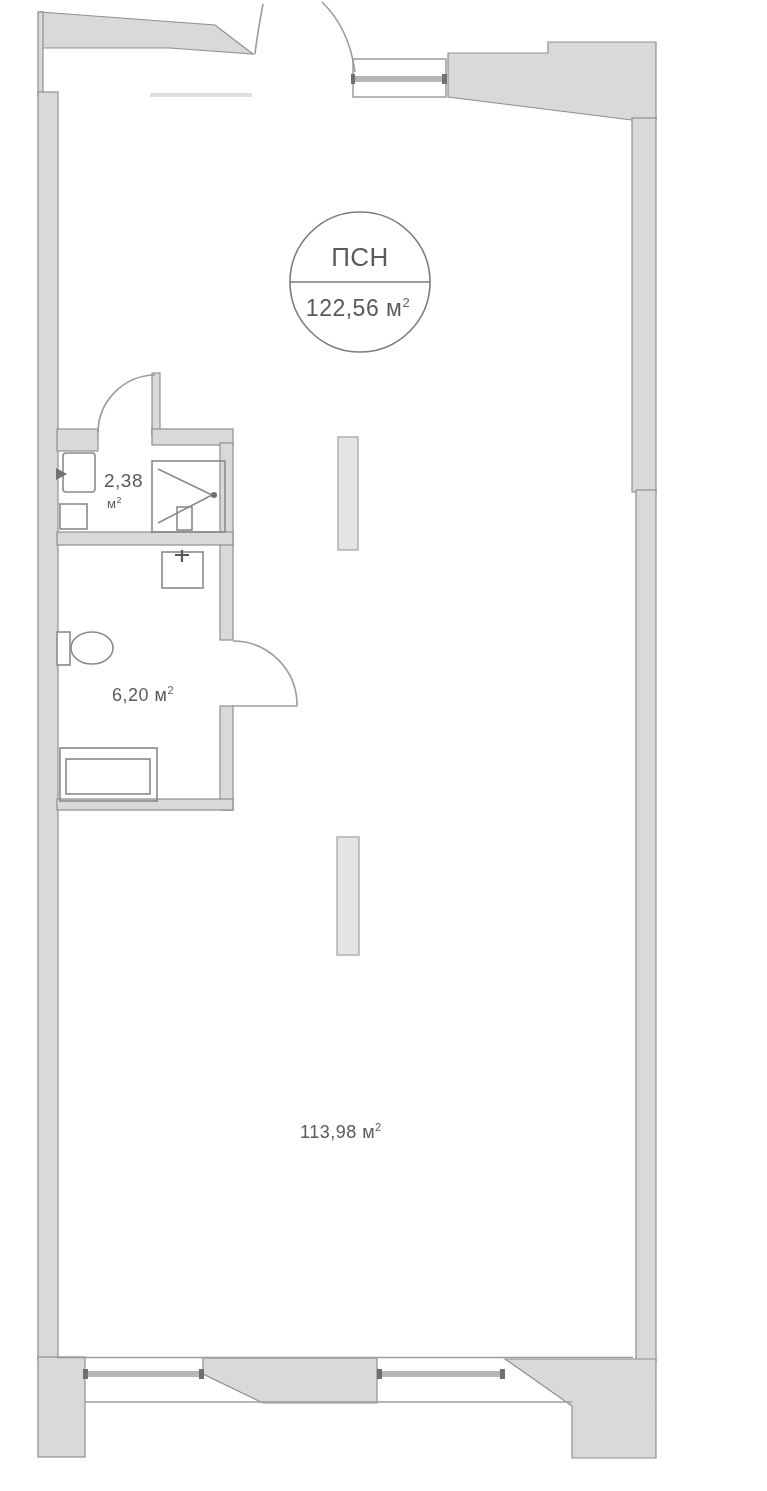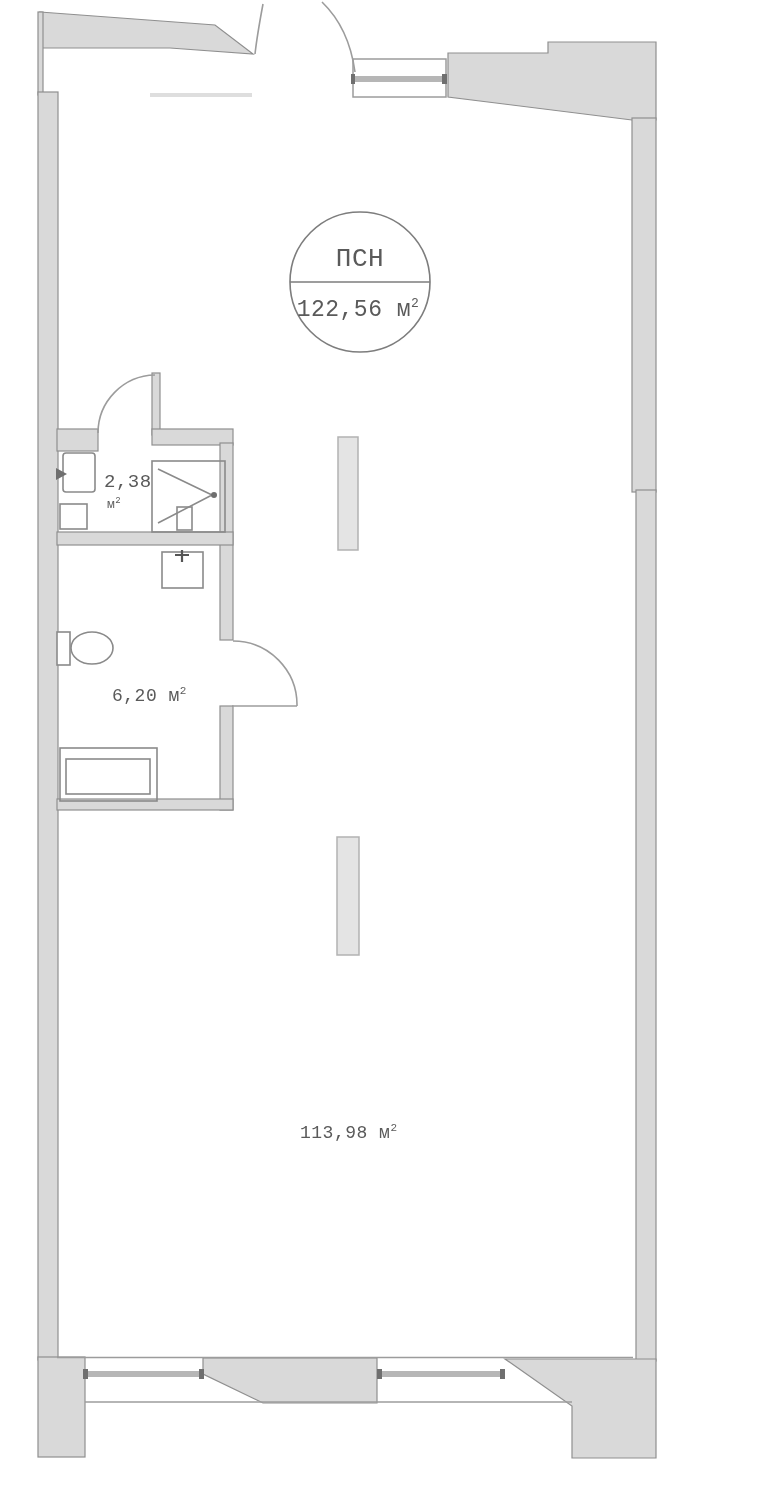--- a/index.html
+++ b/index.html
@@ -1,17 +1,17 @@
 <!DOCTYPE html>
 <html style="--background: #ffffff; --wall-fill: #d9d9d9; --wall-stroke: #8f8f8f; --line: #9c9c9c; --line-light: #b6b6b6; --line-faint: #dedede; --tick-dark: #6f6f6f; --fixture-stroke: #8a8a8a; --column-fill: #e4e4e4; --column-stroke: #b2b2b2; --circle-stroke: #7d7d7d; --text: #5a5a5a;"><head>
 <meta charset="utf-8">
 <style>
   html,body{margin:0;padding:0;background:#fff;}
   .page{position:relative;width:767px;height:1491px;background:var(--background,#fff);overflow:hidden;
-        font-family:Liberation Mono, monospace;}
+        font-family:Liberation Sans, sans-serif;}
   svg{position:absolute;left:0;top:0;}
   .wall{fill:var(--wall-fill);stroke:var(--wall-stroke);stroke-width:1.2;}
   .thin{fill:none;stroke:var(--line);stroke-width:1.5;}
   .faint{stroke:var(--line-faint);stroke-width:4;}
   .winline{stroke:var(--line-light);stroke-width:6;}
   .tick{fill:var(--tick-dark);}
   .fix{fill:#fff;stroke:var(--fixture-stroke);stroke-width:1.6;}
   .fixo{fill:none;stroke:var(--fixture-stroke);stroke-width:1.6;}
   .arc{fill:none;stroke:var(--line);stroke-width:1.6;}
   .col{fill:var(--column-fill);stroke:var(--column-stroke);stroke-width:1.5;}

